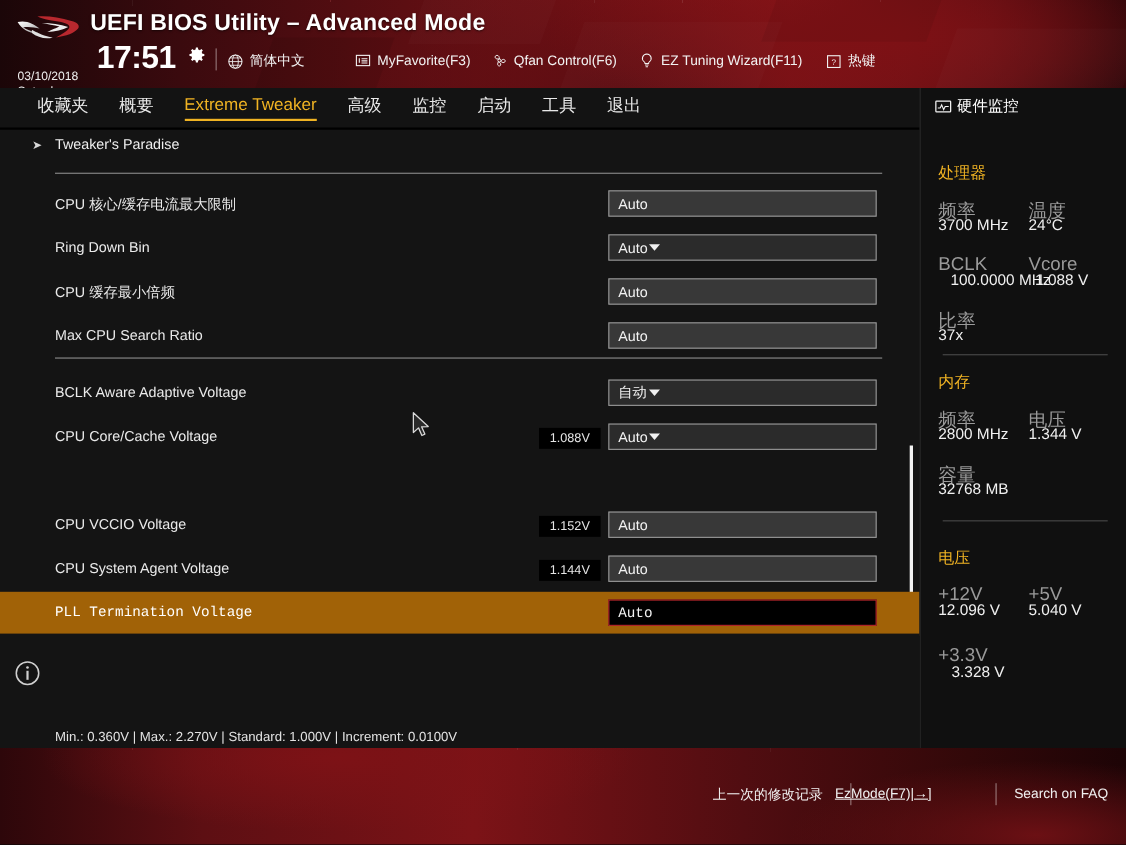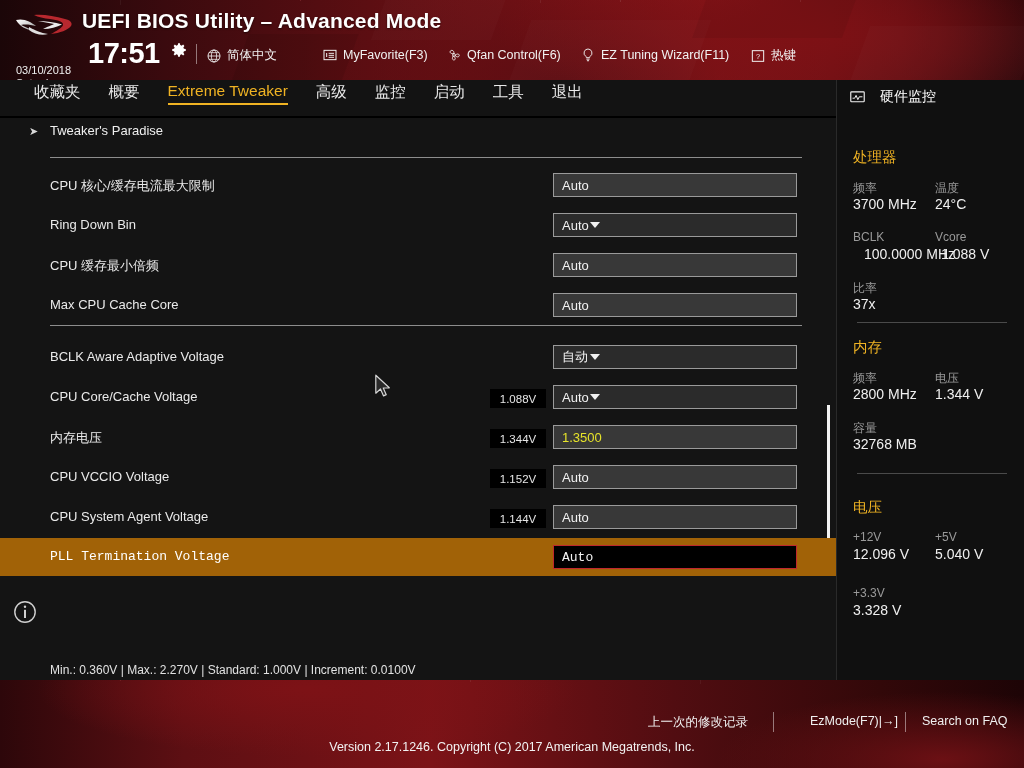--- a/index.html
+++ b/index.html
@@ -37,21 +37,21 @@
   .clock { position:absolute; left:88px; top:38px; font-size:29px; font-weight:bold; color:#fff; letter-spacing:-.5px; line-height:30px; }
   .gear-btn { position:absolute; left:170px; top:41px; width:18px; height:18px; cursor:pointer; }
   .vsep-head { position:absolute; top:44px; width:1px; height:20px; background:rgba(255,255,255,.45); }
 
   .hitem { position:absolute; top:47px; font-size:12.5px; color:#f2f2f2; white-space:nowrap; display:flex; align-items:center; gap:5px; cursor:pointer; }
   .hitem .hicon { display:inline-block; width:16px; height:16px; flex:0 0 16px; }
 
   
   .navbar { position:absolute; left:0; top:80px; width:1024px; height:36px; background:#131313; }
   .navstrip { position:absolute; left:0; top:116px; width:1024px; height:2px; background:#000; }
-  .tabs { position:absolute; left:34px; top:82px; display:flex; align-items:flex-start; gap:28px; height:32px; }
+  .tabs { position:absolute; left:34px; top:82px; display:flex; align-items:center; gap:28px; height:32px; }
   .tab { font-size:15.5px; color:#e9e9e9; cursor:pointer; padding-bottom:3px; white-space:nowrap; }
   .tab.active { color:#f0b323; border-bottom:2px solid #f0b323; }
 
   
   .main { position:absolute; left:0; top:118px; width:836px; height:456px; background:#141414; overflow:hidden; }
   .scroll-track { position:absolute; right:6px; top:0; width:4px; height:456px; }
   .scroll-thumb { position:absolute; right:6px; top:287px; width:3px; height:148px; background:#f2f2f2; cursor:pointer; }
 
   .parent-row { position:absolute; left:0; top:0; width:836px; height:32px; }
   .parent-label { position:absolute; left:50px; top:5px; font-size:13px; color:#efefef; }
@@ -82,23 +82,23 @@
   .caret {
     position:absolute; right:9px; top:9px; width:0; height:0;
     border-left:5px solid transparent; border-right:5px solid transparent;
     border-top:6px solid #f0f0f0;
   }
 
   .cursor { position:absolute; left:374px; top:374px; width:18px; height:24px; pointer-events:none; }
 
   
   .hwm { position:absolute; left:836px; top:80px; width:188px; height:600px; background:#101010; border-left:1px solid #2a2a2a; }
-  .hwm-head { position:absolute; left:12px; top:8px; display:flex; align-items:center; gap:14px; font-size:14px; color:#ffffff; }
+  .hwm-head { position:absolute; left:12px; top:8px; display:flex; align-items:center; gap:4px; font-size:14px; color:#ffffff; }
   .hwm-sec { position:absolute; left:16px; font-size:14.5px; color:#f0b323; }
-  .hwm-key { position:absolute; font-size:12px; color:#9a9a9a; }
+  .hwm-key { position:absolute; font-size:17px; color:#9a9a9a; }
   .hwm-val { position:absolute; font-size:14px; color:#f0f0f0; }
   .hwm-div { position:absolute; left:20px; width:150px; height:1px; background:#4a4a4a; }
 
   
   .help { position:absolute; left:0; top:576px; width:836px; height:104px; background:#141414; }
   .help-ico { position:absolute; left:13px; top:600px; width:24px; height:24px; }
   .help-text { position:absolute; left:50px; top:595px; font-size:12.5px; color:#eaeaea; }
   .help-range { position:absolute; left:50px; top:663px; font-size:12px; color:#e2e2e2; }
 
   
@@ -245,42 +245,37 @@
     <div class="field combo">Auto</div>
     <div class="caret" style="top:16px;right:236px;position:absolute;"></div>
   </div>
 
   <div class="row" style="top:246px;">
     <div class="row-label">CPU 缓存最小倍频</div>
     <div class="field plain">Auto</div>
   </div>
 
   <div class="row" style="top:286px;">
-    <div class="row-label">Max CPU Cache Core</div>
+    <div class="row-label">Max CPU Search Ratio</div>
     <div class="field plain">Auto</div>
   </div>
 
   <div class="row" style="top:338px;">
     <div class="row-label">BCLK Aware Adaptive Voltage</div>
     <div class="field combo">自动</div>
     <div class="caret" style="top:16px;right:236px;position:absolute;"></div>
   </div>
 
   <div class="row" style="top:378px;">
     <div class="row-label">CPU Core/Cache Voltage</div>
     <div class="mini-val">1.088V</div>
     <div class="field combo">Auto</div>
     <div class="caret" style="top:16px;right:236px;position:absolute;"></div>
   </div>
 
-  <div class="row" style="top:418px;">
-    <div class="row-label">内存电压</div>
-    <div class="mini-val">1.344V</div>
-    <div class="field plain edited">1.3500</div>
-  </div>
 
   <div class="row" style="top:458px;">
     <div class="row-label">CPU VCCIO Voltage</div>
     <div class="mini-val">1.152V</div>
     <div class="field plain">Auto</div>
   </div>
 
   <div class="row" style="top:498px;">
     <div class="row-label">CPU System Agent Voltage</div>
     <div class="mini-val">1.144V</div>
@@ -332,37 +327,36 @@
 
     <div class="hwm-div" style="top:393px;"></div>
 
     <div class="hwm-sec" style="top:418px;">电压</div>
     <div class="hwm-key" style="left:16px;top:450px;">+12V</div>
     <div class="hwm-key" style="left:98px;top:450px;">+5V</div>
     <div class="hwm-val" style="left:16px;top:466px;">12.096 V</div>
     <div class="hwm-val" style="left:98px;top:466px;">5.040 V</div>
 
     <div class="hwm-key" style="left:16px;top:506px;">+3.3V</div>
-    <div class="hwm-val" style="left:16px;top:522px;">3.328 V</div>
+    <div class="hwm-val" style="left:28px;top:522px;">3.328 V</div>
   </div>
 
   <div class="help"></div>
   <svg class="help-ico" viewBox="0 0 24 24">
     <circle cx="12" cy="12" r="10.2" fill="none" stroke="#d0d0d0" stroke-width="1.4"></circle>
     <circle cx="12" cy="6.8" r="1.2" fill="#d0d0d0"></circle>
     <rect x="11" y="9.8" width="2" height="8.2" fill="#d0d0d0"></rect>
   </svg>
   <div class="help-range">Min.: 0.360V   |   Max.: 2.270V   |   Standard: 1.000V   |   Increment: 0.0100V</div>
 
   <div class="footer">
     
     
   </div>
 
   <div class="fbar" style="left:648px;font-family:Liberation Serif, serif;">上一次的修改记录</div>
   <div class="fsep" style="left:773px;"></div>
-  <div class="fbar" style="left:810px;">EzMode(F7)|→]</div>
+  <div class="fbar" style="left:759px;text-decoration:underline;">EzMode(F7)|→]</div>
   <div class="fsep" style="left:905px;"></div>
   <div class="fbar" style="left:922px;">Search on FAQ</div>
 
-  <div class="version">Version 2.17.1246. Copyright (C) 2017 American Megatrends, Inc.</div>
 
 </div>
 
 </body></html>

